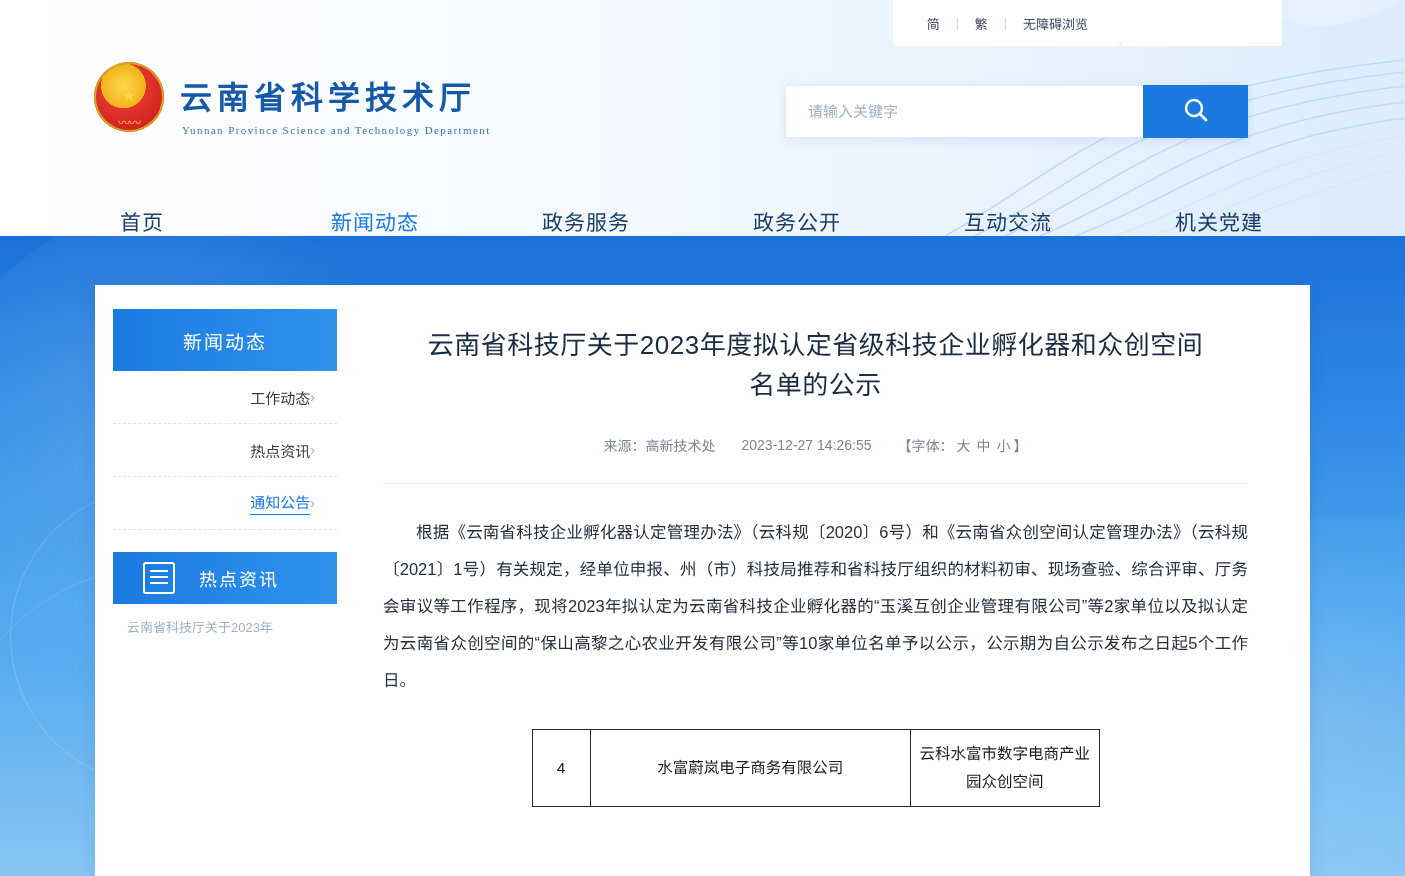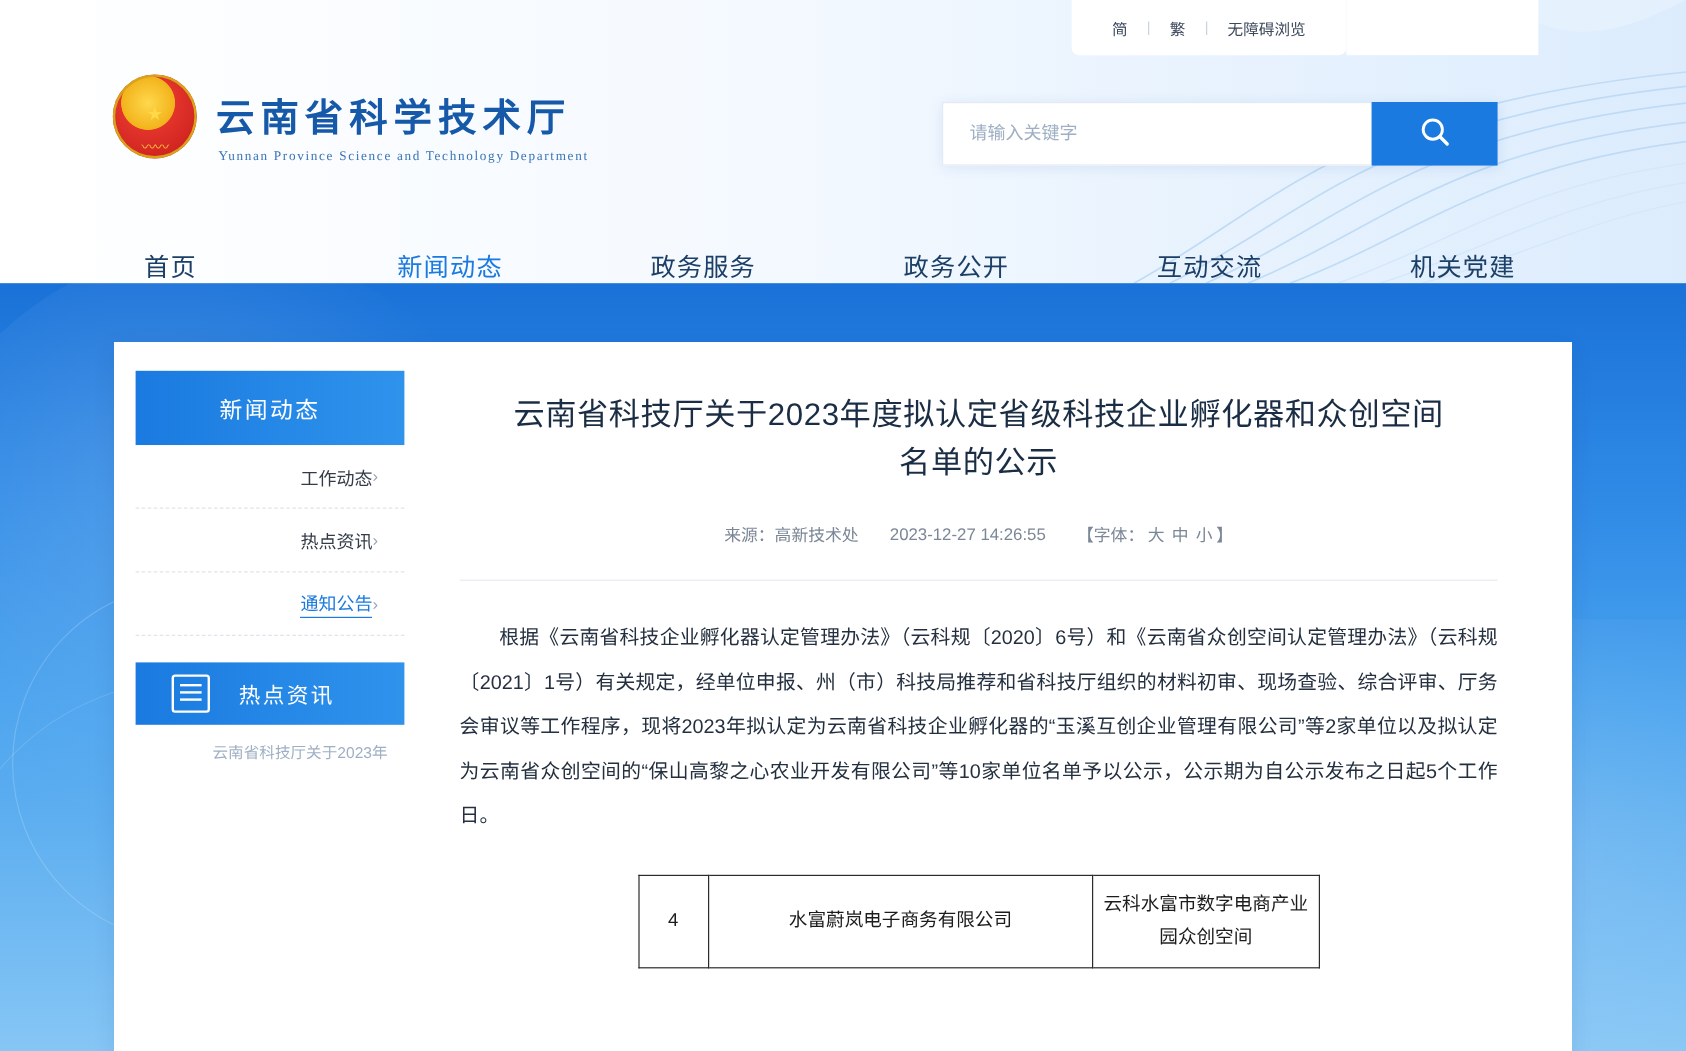--- a/index.html
+++ b/index.html
@@ -288,21 +288,21 @@
     position: relative;
   }
   .hot-icon::before {
     content: "";
     position: absolute;
     left: 5px; top: 6px; right: 5px;
     height: 2px;
     background: #fff;
     box-shadow: 0 6px 0 #fff, 0 12px 0 #fff;
   }
-  .hot-list { width: 224px; padding: 14px 14px 0 14px; text-align: right; }
+  .hot-list { width: 224px; padding: 14px 14px 0 14px; }
   .hot-item {
     font-size: 13px;
     color: #9fb0c4;
     line-height: 20px;
     margin-bottom: 8px;
     overflow: hidden;
     text-overflow: ellipsis;
     white-space: nowrap;
     cursor: pointer;
   }

